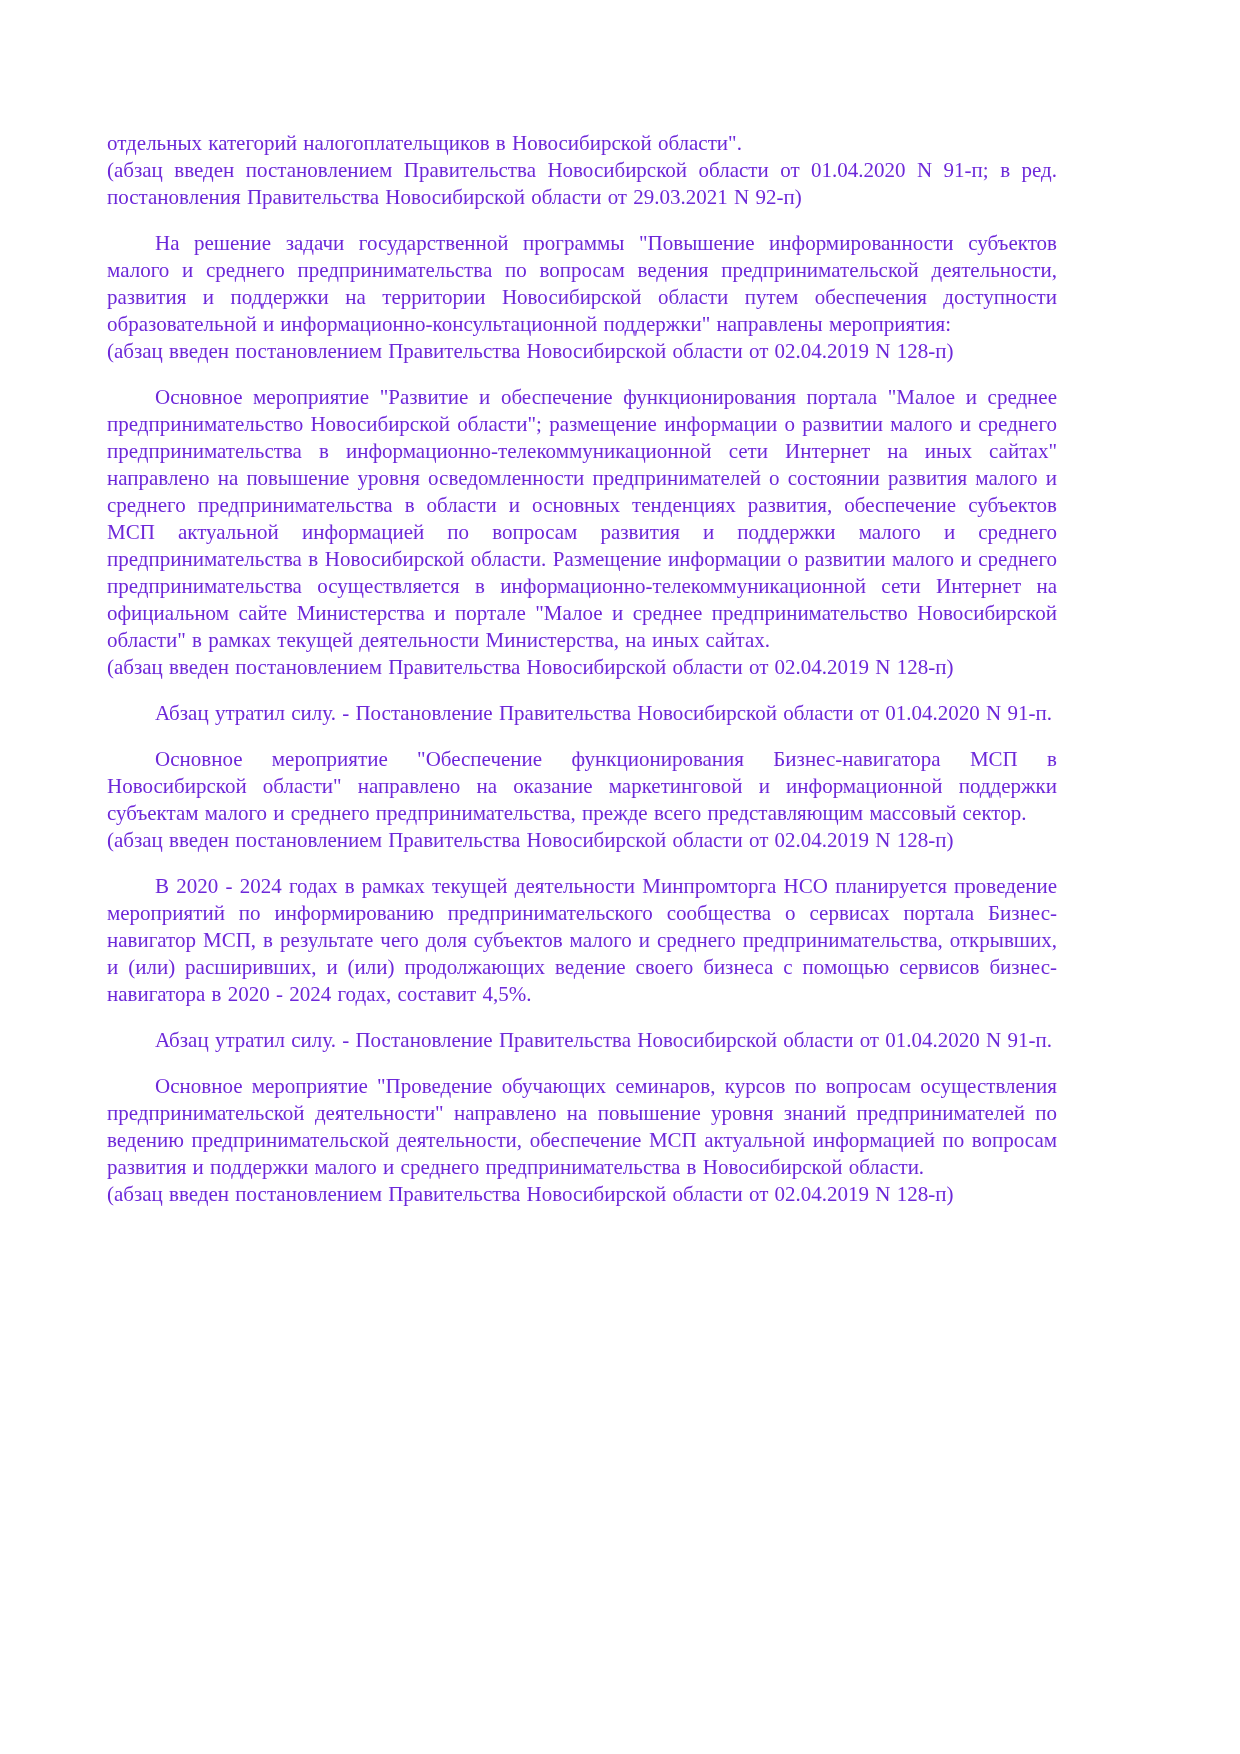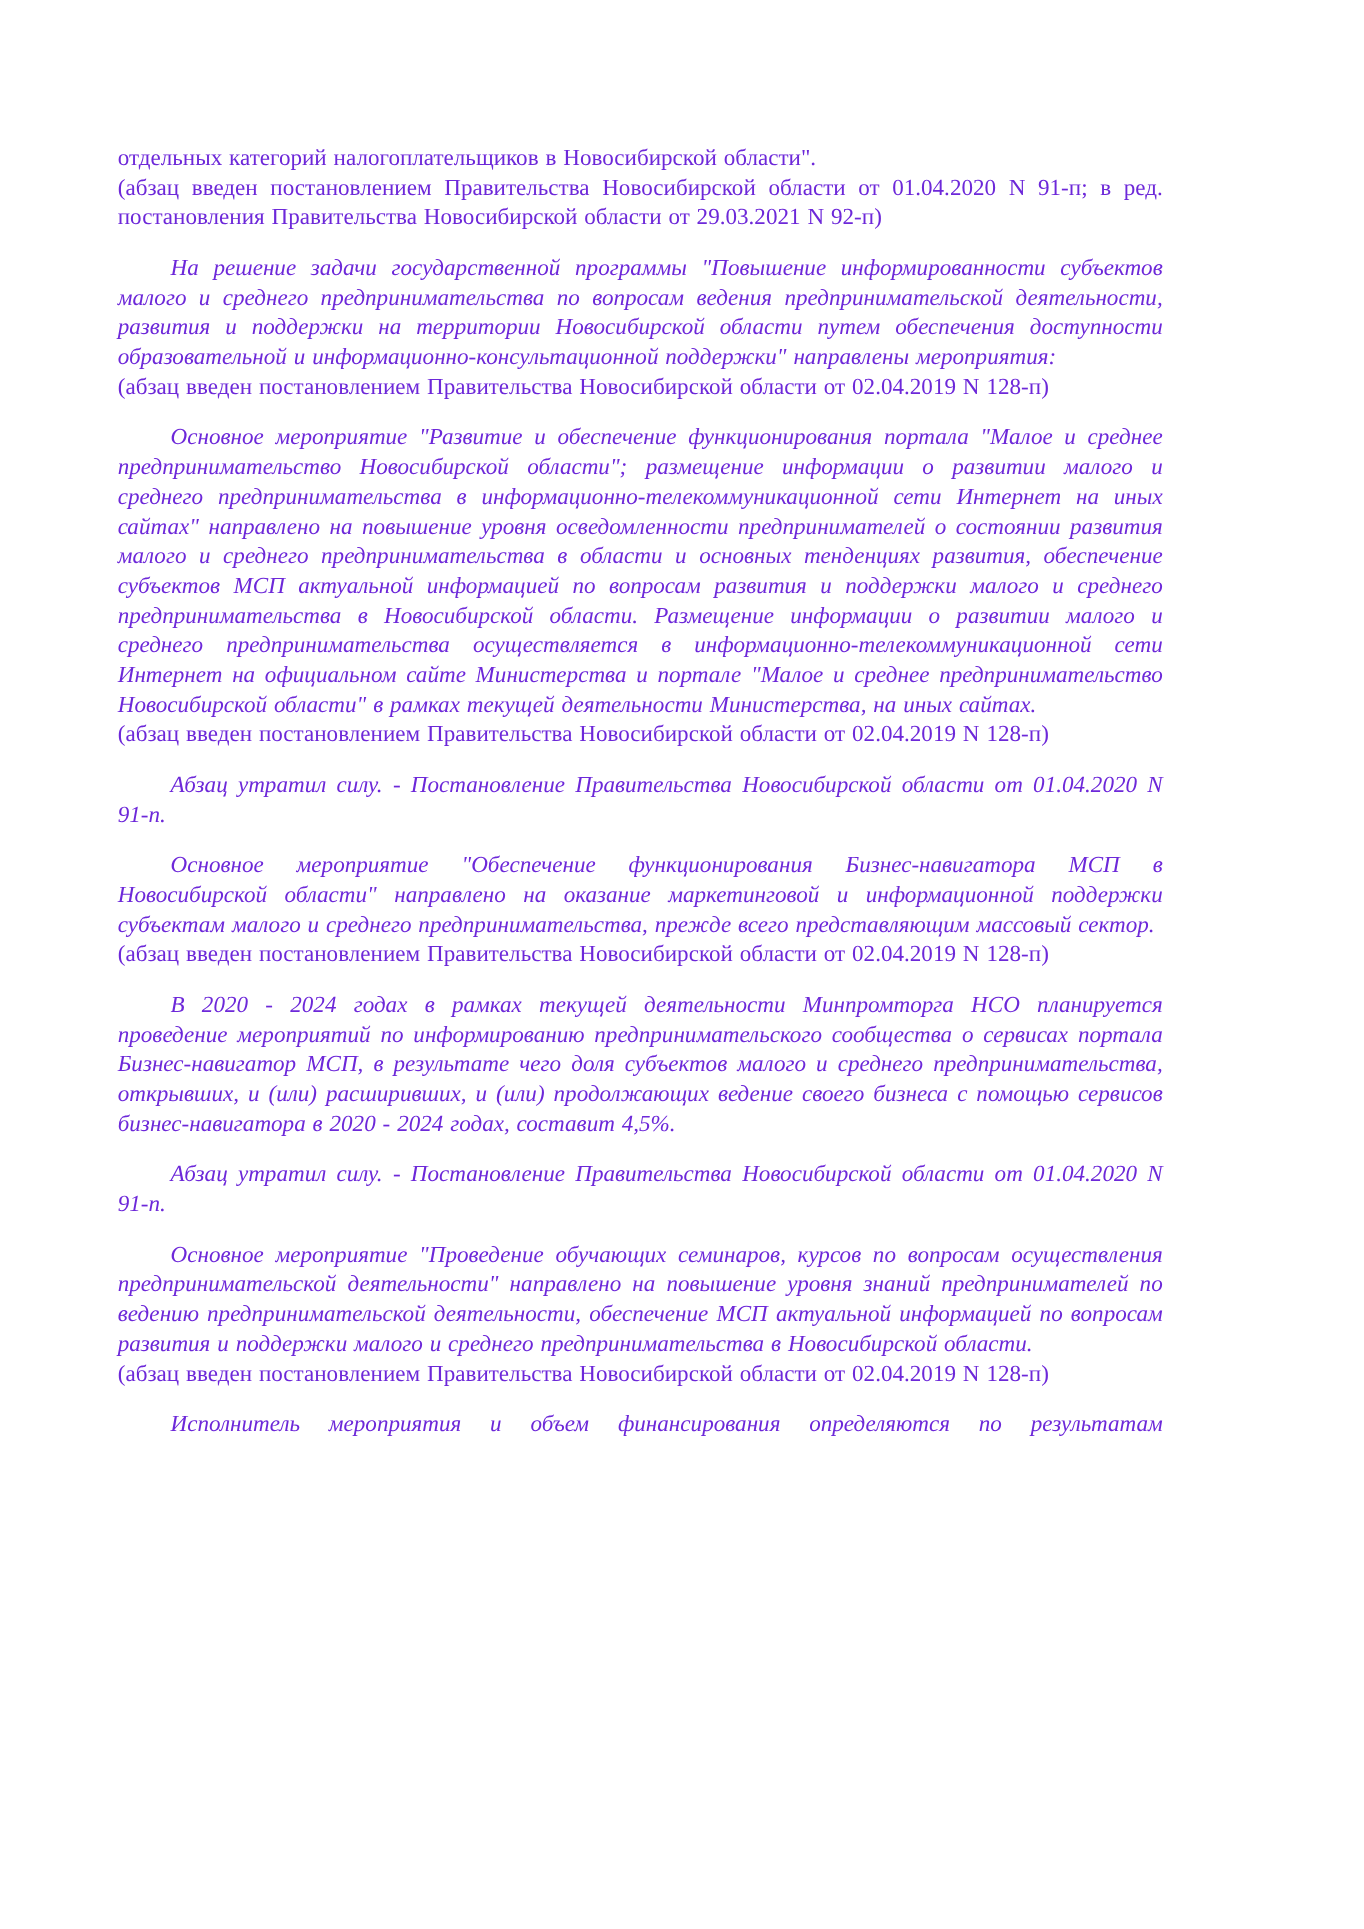--- a/index.html
+++ b/index.html
@@ -19,21 +19,21 @@
     padding: 130px 183px 60px 107px;
   }
   p.para {
     font-size: 21px;
     line-height: 27px;
     text-align: justify;
     color: #6d28d9;
     word-spacing: 1px;
   }
   p.indent { text-indent: 48px; }
-  p.spaced { margin-top: 19px; font-style: italic; }
+  p.spaced { margin-top: 19px; }
   p.stretch { text-align-last: justify; }
 </style>
 </head>
 <body>
 
 <div class="page">
   <p class="para">отдельных категорий налогоплательщиков в Новосибирской области".</p>
   <p class="para">(абзац введен постановлением Правительства Новосибирской области от 01.04.2020 N 91-п; в ред. постановления Правительства Новосибирской области от 29.03.2021 N 92-п)</p>
 
   <p class="para indent spaced">На решение задачи государственной программы "Повышение информированности субъектов малого и среднего предпринимательства по вопросам ведения предпринимательской деятельности, развития и поддержки на территории Новосибирской области путем обеспечения доступности образовательной и информационно-консультационной поддержки" направлены мероприятия:</p>
@@ -47,14 +47,13 @@
   <p class="para indent spaced">Основное мероприятие "Обеспечение функционирования Бизнес-навигатора МСП в Новосибирской области" направлено на оказание маркетинговой и информационной поддержки субъектам малого и среднего предпринимательства, прежде всего представляющим массовый сектор.</p>
   <p class="para">(абзац введен постановлением Правительства Новосибирской области от 02.04.2019 N 128-п)</p>
 
   <p class="para indent spaced">В 2020 - 2024 годах в рамках текущей деятельности Минпромторга НСО планируется проведение мероприятий по информированию предпринимательского сообщества о сервисах портала Бизнес-навигатор МСП, в результате чего доля субъектов малого и среднего предпринимательства, открывших, и (или) расширивших, и (или) продолжающих ведение своего бизнеса с помощью сервисов бизнес-навигатора в 2020 - 2024 годах, составит 4,5%.</p>
 
   <p class="para indent spaced">Абзац утратил силу. - Постановление Правительства Новосибирской области от 01.04.2020 N 91-п.</p>
 
   <p class="para indent spaced">Основное мероприятие "Проведение обучающих семинаров, курсов по вопросам осуществления предпринимательской деятельности" направлено на повышение уровня знаний предпринимателей по ведению предпринимательской деятельности, обеспечение МСП актуальной информацией по вопросам развития и поддержки малого и среднего предпринимательства в Новосибирской области.</p>
   <p class="para">(абзац введен постановлением Правительства Новосибирской области от 02.04.2019 N 128-п)</p>
 
-  <p class="para indent spaced stretch">Исполнитель мероприятия и объем финансирования определяются по результатам</p>
 </div>
 
 </body></html>

